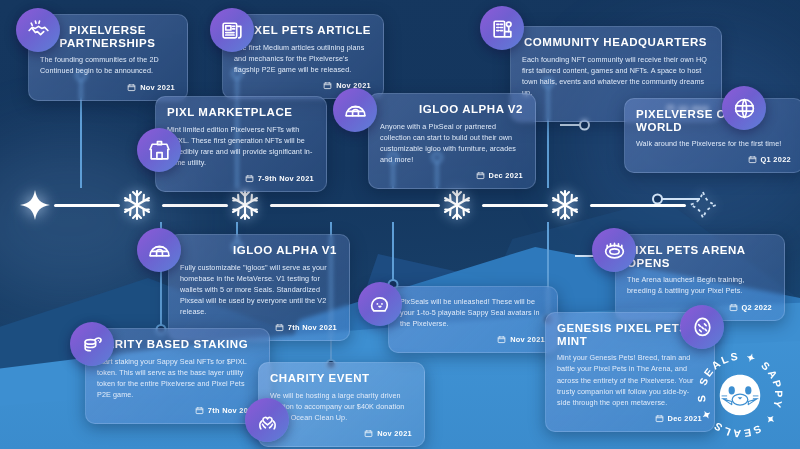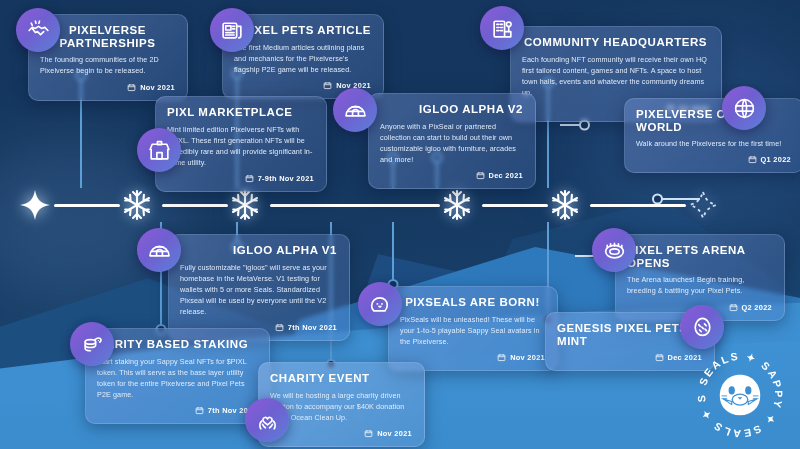--- a/index.html
+++ b/index.html
@@ -174,21 +174,21 @@
 
   <div class="badge" style="left:16px;top:8px;">
     <svg viewBox="0 0 24 24">
       <path d="M3 12l3-3 3 1 3-2 3 2 3-1 3 3"></path>
       <path d="M6 10l3 4 2-1 3 3 3-3"></path>
       <path d="M5 5l1 2M9 3l.6 2M13 3l-.6 2"></path>
     </svg>
   </div>
   <div class="card ttitle-center" style="left:28px;top:14px;width:160px;">
     <p class="c-title">PIXELVERSE PARTNERSHIPS</p>
-    <p class="c-body">The founding communities of the 2D Pixelverse begin to be released.</p>
+    <p class="c-body">The founding communities of the 2D Continued begin to be announced.</p>
     <div class="c-date">
       <svg viewBox="0 0 16 16" fill="none" stroke="#ffffff" stroke-width="1.4">
         <rect x="2" y="3.5" width="12" height="10" rx="1.4"></rect>
           <path d="M2 6.6h12M5 2v3M11 2v3"></path>
         </svg>
       <span>Nov 2021</span>
     </div>
   </div>
 
   <div class="badge" style="left:210px;top:8px;">
@@ -334,39 +334,39 @@
   <div class="badge" style="left:358px;top:282px;">
     <svg viewBox="0 0 24 24">
       <path d="M5.5 18c-1.4-1.2-2-3-2-4.8C3.5 8.8 7 5.6 11.3 5.6c4.2 0 7.2 2.9 7.2 6.8 0 2.2-.8 4-2.2 5.6z"></path>
       <path d="M5.5 18h11"></path>
         <circle cx="9" cy="11.4" r=".9" fill="#fff" stroke="none"></circle>
       <circle cx="13.4" cy="11.4" r=".9" fill="#fff" stroke="none"></circle>
       <path d="M10.6 13.8c.5.5 1.2.5 1.7 0"></path>
     </svg>
   </div>
   <div class="card ttitle-center" style="left:388px;top:286px;width:170px;">
-    <p class="c-title">PIXSEALS ARE BORN!</p>
     <p class="c-body">PixSeals will be unleashed! These will be your 1-to-5 playable Sappy Seal avatars in the Pixelverse.</p>
     <div class="c-date">
       <svg viewBox="0 0 16 16" fill="none" stroke="#ffffff" stroke-width="1.4">
         <rect x="2" y="3.5" width="12" height="10" rx="1.4"></rect>
           <path d="M2 6.6h12M5 2v3M11 2v3"></path>
         </svg>
       <span>Nov 2021</span>
     </div>
   </div>
 
   <div class="badge" style="left:680px;top:305px;">
     <svg viewBox="0 0 24 24">
       <path d="M12 3.2c4 0 7 4.6 7 8.8 0 4.3-3.1 7.6-7 7.6s-7-3.3-7-7.6c0-4.2 3-8.8 7-8.8z"></path>
       <path d="M8.3 9.3l1.6 1.6M13.9 8.6l1.6 1.6M9.2 14.4l1.6 1.6M14.4 13.6l1.4 1.4M11.4 11.6l1.4 1.4"></path>
     </svg>
   </div>
   <div class="card" style="left:545px;top:312px;width:170px;">
     <p class="c-title">GENESIS PIXEL PETS MINT</p>
+    <p class="c-body">Mint your Genesis Pets! Breed, train and battle your Pixel Pets in The Arena, and across the entirety of the Pixelverse. Your trusty companion will follow you side-by-side through the open metaverse.</p>
     <div class="c-date">
       <svg viewBox="0 0 16 16" fill="none" stroke="#ffffff" stroke-width="1.4">
         <rect x="2" y="3.5" width="12" height="10" rx="1.4"></rect>
           <path d="M2 6.6h12M5 2v3M11 2v3"></path>
         </svg>
       <span>Dec 2021</span>
     </div>
   </div>
 
   <div class="badge" style="left:70px;top:322px;">

